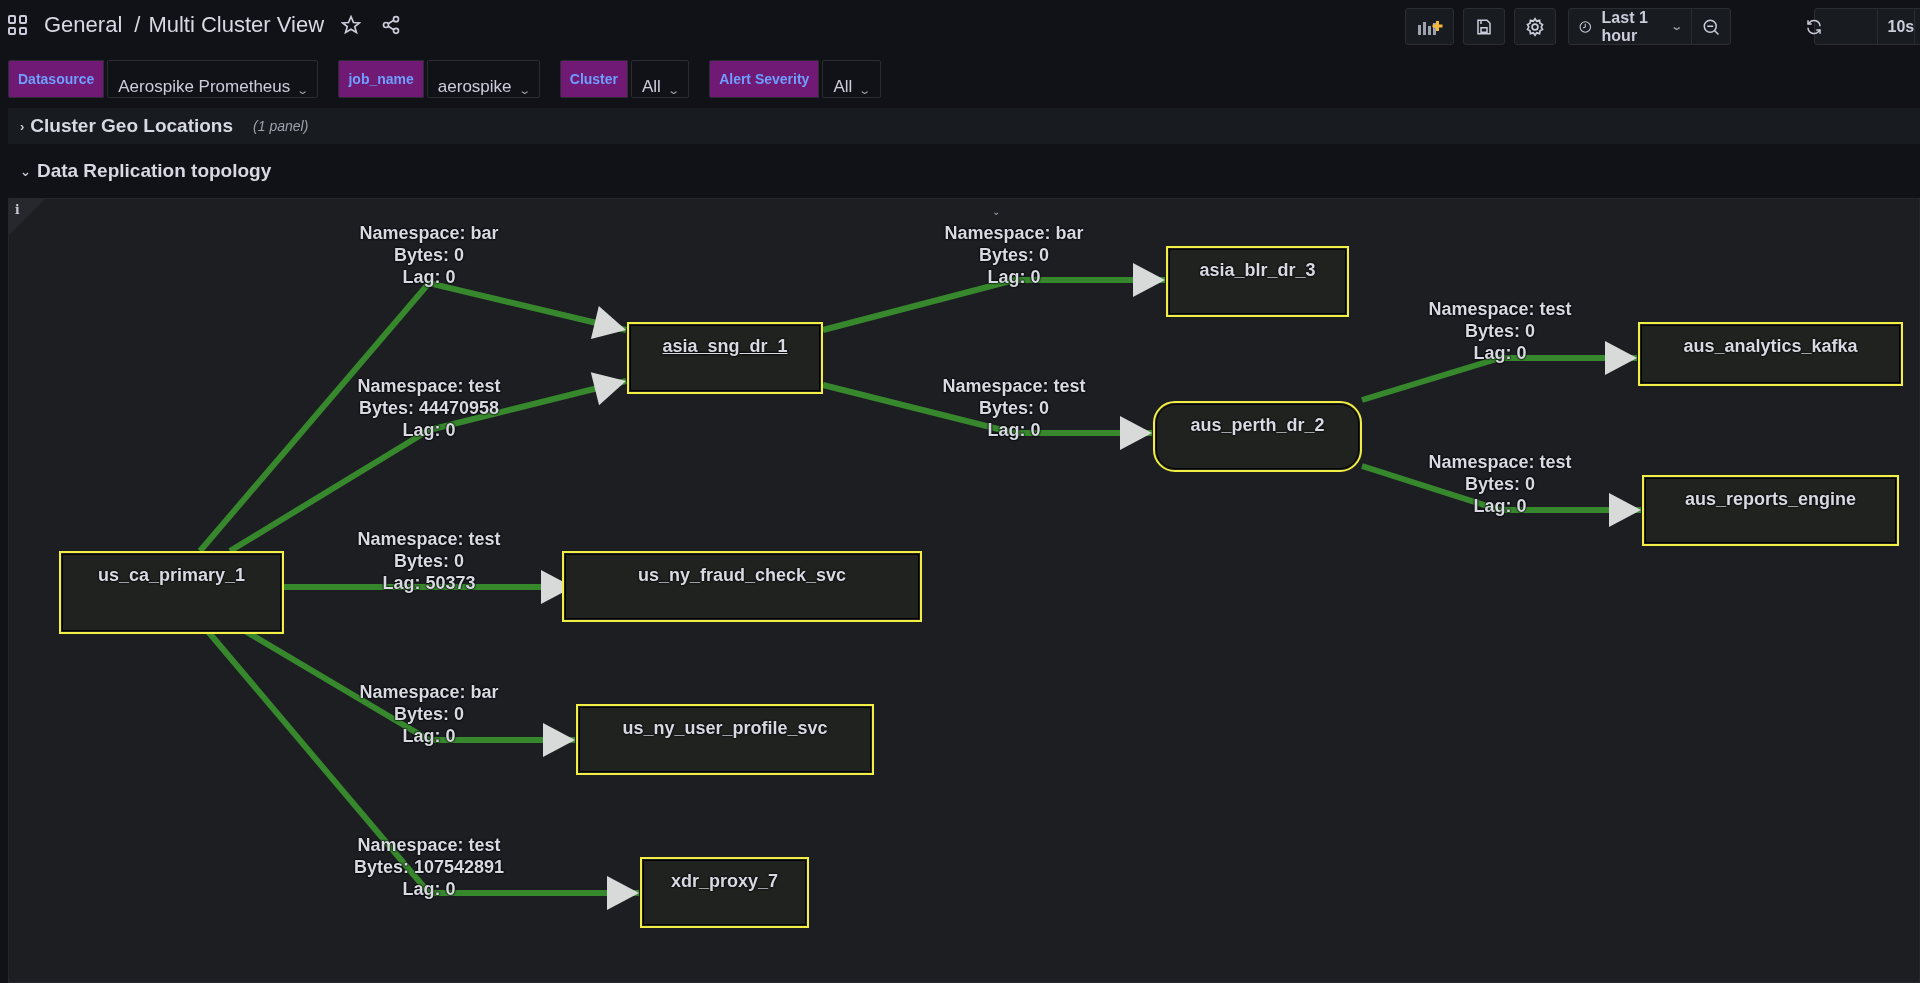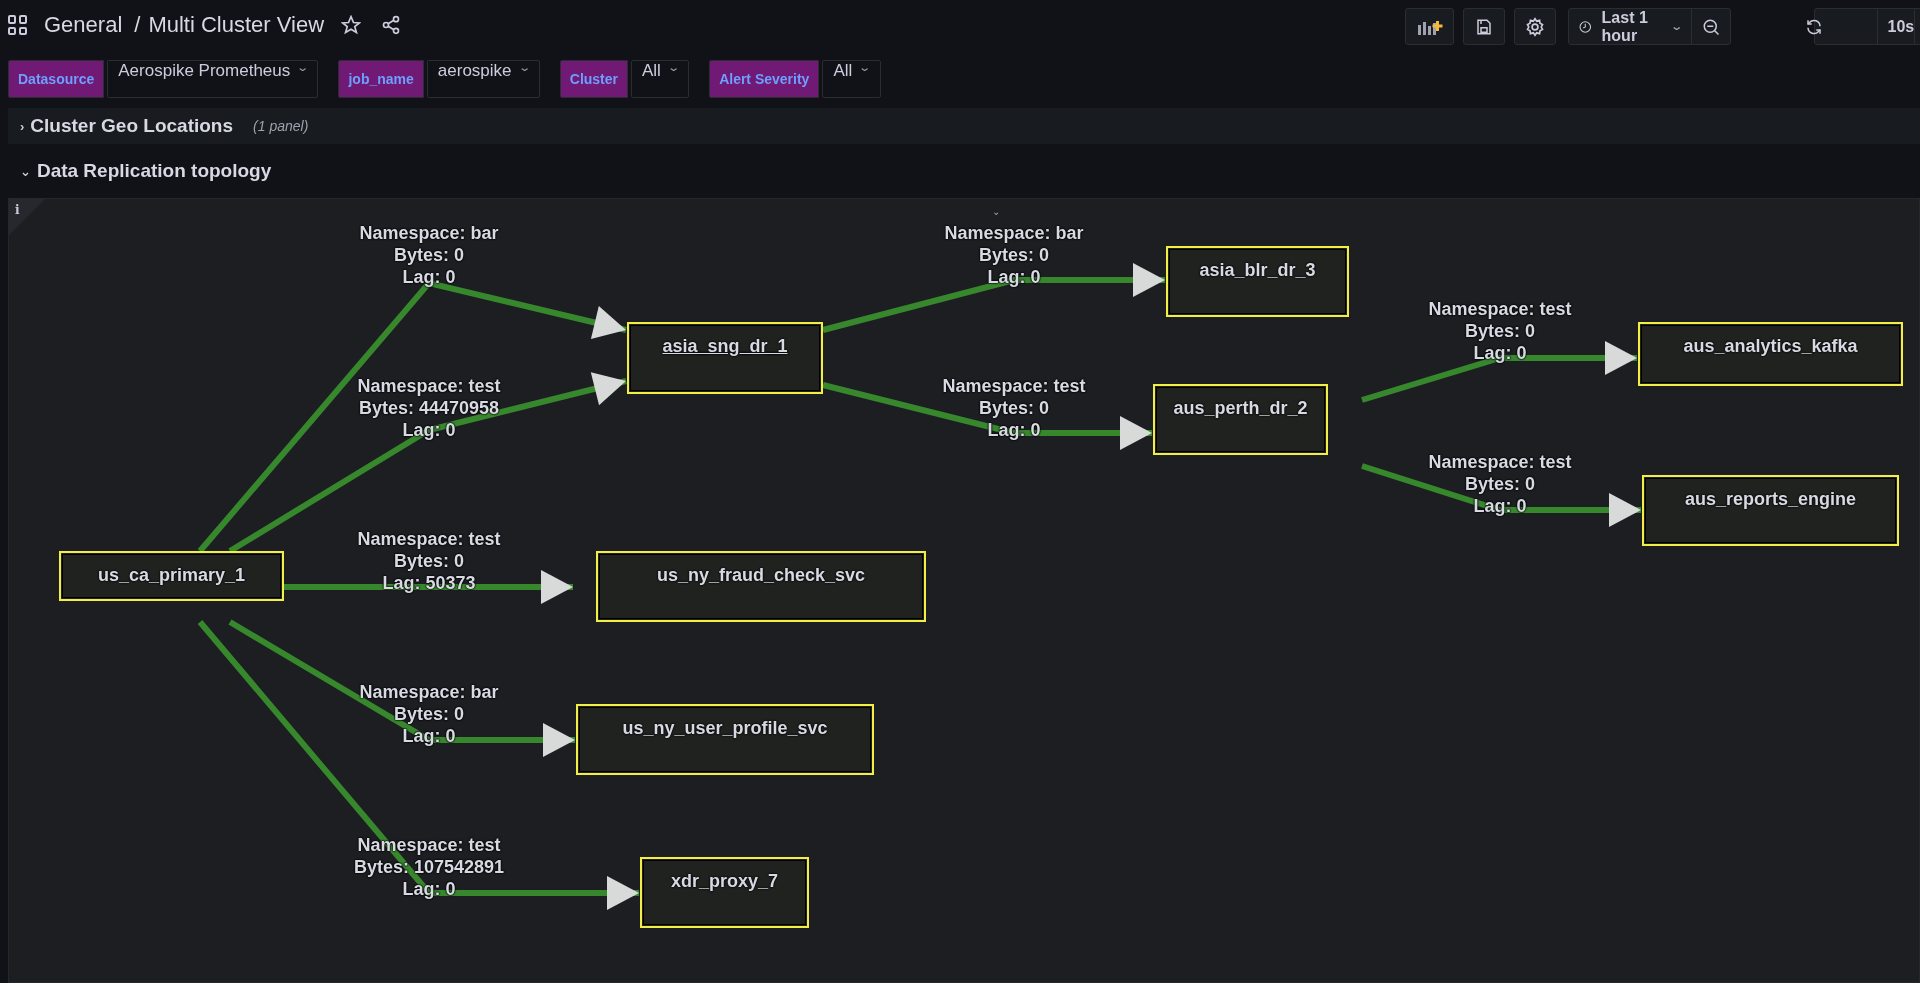--- a/index.html
+++ b/index.html
@@ -15,21 +15,21 @@
   .tb { position: absolute; top: 8px; height: 37px; background: #181b1f; border: 1px solid #2b2d33; border-radius: 3px;
     display: flex; align-items: center; justify-content: center; color: #ccccdc; font-size: 16px; font-weight: bold; }
   .tb .part { display: flex; align-items: center; height: 100%; padding: 0 10px; gap: 10px; }
   .tb .part + .part { border-left: 1px solid #2b2d33; }
   .chev { font-size: 11px; color: #9fa1ad; transform: scaleX(1.4); display: inline-block; }
 
   .vars { position: absolute; top: 60px; left: 8px; height: 38px; display: flex; align-items: stretch; }
   .var-label { background: #701a75; border: 1px solid #2b2d33; color: #6e9fff; font-size: 14px; font-weight: bold;
     display: flex; align-items: center; padding: 0 9px; border-radius: 2px 0 0 2px; }
   .var-value { background: #111217; border: 1px solid #2b2d33; color: #ccccdc; font-size: 17px;
-    display: flex; align-items: flex-start; padding: 0 10px; gap: 8px; margin-left: 3px; border-radius: 2px; cursor: pointer; }
+    display: flex; align-items: flex-end; padding: 0 10px; gap: 8px; margin-left: 3px; border-radius: 2px; cursor: pointer; }
   .var-group { display: flex; margin-right: 20px; }
 
   .row-collapsed { position: absolute; left: 8px; top: 108px; width: 1912px; height: 36px; background: #181b1f;
     display: flex; align-items: center; padding-left: 12px; font-size: 19px; font-weight: bold; color: #d8d9e3; }
   .row-collapsed .count { font-size: 14px; font-style: italic; font-weight: normal; color: #9fa1ad; margin-left: 20px; }
   .row-open { position: absolute; left: 8px; top: 155px; height: 32px; display: flex; align-items: center; padding-left: 12px;
     font-size: 19px; font-weight: bold; color: #d8d9e3; }
   .rchev { font-size: 13px; margin-right: 6px; color: #ccccdc; }
 
   .panel { position: absolute; left: 8px; top: 198px; width: 1912px; height: 785px; background: #1c1e22; border: 1px solid #25272c; }
@@ -192,39 +192,39 @@
     <polyline points="823,330 1014,280 1165,280" fill="none" stroke="#37872d" stroke-width="6"></polyline>
     <polygon points="1165,280 1133,297 1133,263" fill="#d8d9d9"></polygon>
     <polyline points="823,385 1014,433 1152,433" fill="none" stroke="#37872d" stroke-width="6"></polyline>
     <polygon points="1152,433 1120,450 1120,416" fill="#d8d9d9"></polygon>
     <polyline points="1362,400 1500,358 1637,358" fill="none" stroke="#37872d" stroke-width="6"></polyline>
     <polygon points="1637,358 1605,375 1605,341" fill="#d8d9d9"></polygon>
     <polyline points="1362,466 1500,510 1641,510" fill="none" stroke="#37872d" stroke-width="6"></polyline>
     <polygon points="1641,510 1609,527 1609,493" fill="#d8d9d9"></polygon>
   </svg>
 <div id="graph-overlay">
-    <div class="node" style="left: 59px; top: 551px; width: 225px; height: 50px; border-color: rgb(242, 238, 68); text-align: center;">
+    <div class="node" style="left: 59px; top: 551px; width: 225px; height: 83px; border-color: rgb(242, 238, 68); text-align: center;">
       <span>us_ca_primary_1</span>
     </div>
     <div class="node" style="left: 627px; top: 322px; width: 196px; height: 72px; border-color: rgb(242, 238, 68); text-decoration: underline;">
       <span>asia_sng_dr_1</span>
     </div>
-    <div class="node" style="left: 596px; top: 551px; width: 330px; height: 71px; border-color: rgb(242, 238, 68);">
+    <div class="node" style="left: 562px; top: 551px; width: 360px; height: 71px; border-color: rgb(242, 238, 68);">
       <span>us_ny_fraud_check_svc</span>
     </div>
     <div class="node" style="left: 576px; top: 704px; width: 298px; height: 71px; border-color: rgb(242, 238, 68);">
       <span>us_ny_user_profile_svc</span>
     </div>
     <div class="node" style="left: 640px; top: 857px; width: 169px; height: 71px; border-color: rgb(242, 238, 68);">
       <span>xdr_proxy_7</span>
     </div>
     <div class="node" style="left: 1166px; top: 246px; width: 183px; height: 71px; border-color: rgb(242, 238, 68);">
       <span>asia_blr_dr_3</span>
     </div>
-    <div class="node" style="left: 1153px; top: 384px; width: 175px; height: 71px; border-color: rgb(242, 238, 68);">
+    <div class="node" style="left: 1153px; top: 401px; width: 209px; height: 71px; border-color: rgb(242, 238, 68); border-radius: 22px;">
       <span>aus_perth_dr_2</span>
     </div>
     <div class="node" style="left: 1638px; top: 322px; width: 265px; height: 64px; border-color: rgb(242, 238, 68);">
       <span>aus_analytics_kafka</span>
     </div>
     <div class="node" style="left: 1642px; top: 475px; width: 257px; height: 71px; border-color: rgb(242, 238, 68);">
       <span>aus_reports_engine</span>
     </div>
     <div class="elabel" style="left: 429px; top: 222px;">
       <div>Namespace: bar</div>

